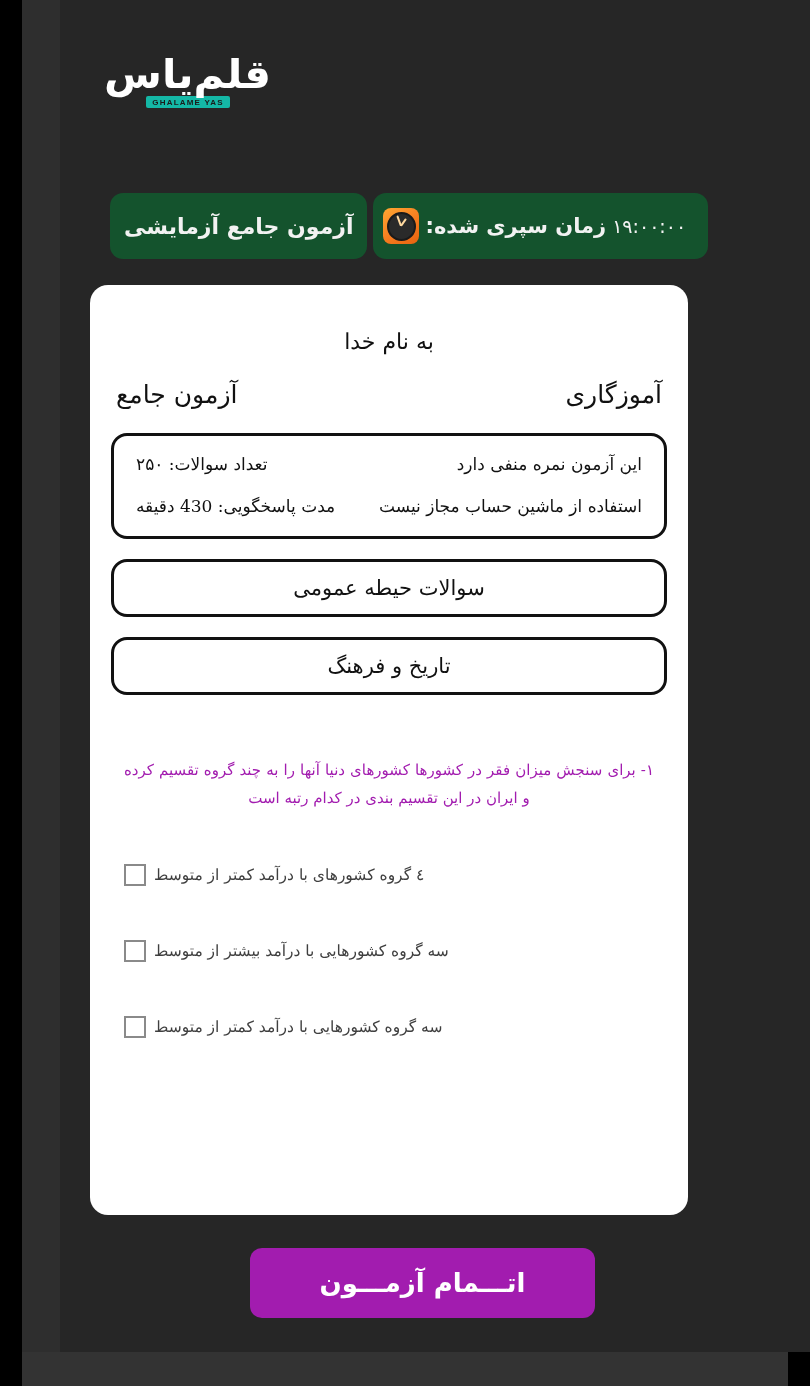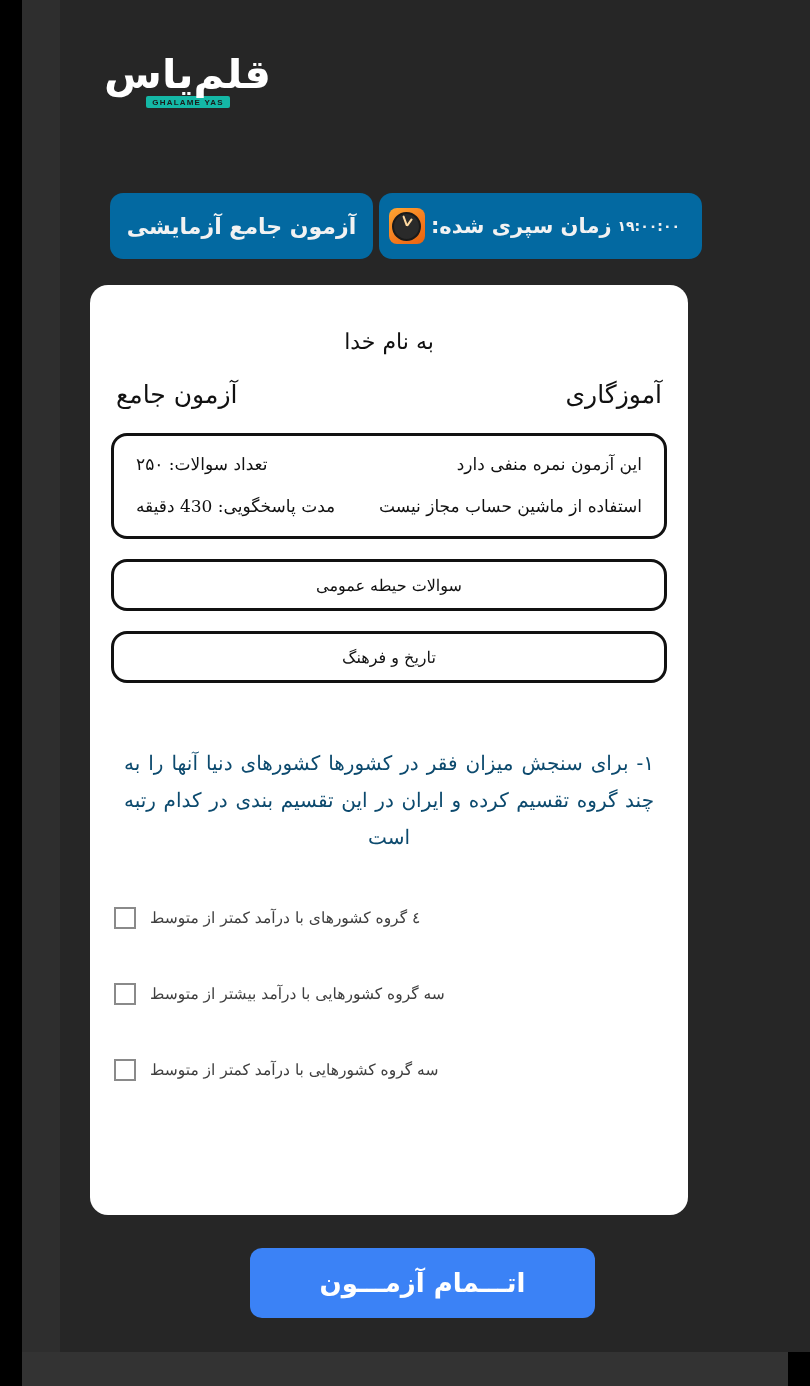--- a/index.html
+++ b/index.html
@@ -78,21 +78,21 @@
   .header-row {
     position: absolute;
     left: 110px; top: 193px;
     width: 592px; height: 66px;
     display: flex;
     flex-direction: row-reverse;
     align-items: stretch;
     gap: 6px;
   }
   .pill {
-    background: #0369a1;
+    background: #14532d;
     border-radius: 13px;
     display: flex;
     align-items: center;
     justify-content: center;
     color: #f2f2f2;
     font-size: 22px;
     font-weight: 700;
     white-space: nowrap;
   }
   .pill-title {
@@ -101,21 +101,21 @@
   }
   .pill-timer {
     flex: 1;
     padding: 0 16px 0 10px;
     gap: 6px;
     flex-direction: row-reverse;
     justify-content: flex-start;
   }
   .timer-label { font-size: 21px; font-weight: 700; }
   .timer-value {
-    font-size: 14px; font-weight: 700;
+    font-size: 19px; font-weight: 400;
     direction: ltr; unicode-bidi: isolate;
     margin-right: 6px;
   }
   .clock-icon {
     width: 36px; height: 36px;
     border-radius: 8px;
     background: linear-gradient(145deg,#ffa733 0%, #f57c1f 55%, #e8620f 100%);
     position: relative;
     flex: 0 0 auto;
     display: flex; align-items: center; justify-content: center;
@@ -184,68 +184,69 @@
     align-items: baseline;
     font-size: 17px;
   }
   .info-row + .info-row { margin-top: 22px; }
   .info-row span:first-child { margin-left: 40px; }
 
   .section-bar {
     margin: 20px 21px 0 21px;
     border: 3px solid #111111;
     border-radius: 16px;
-    height: 52px;
+    height: 58px;
     display: flex;
     align-items: center;
     justify-content: center;
-    font-size: 16px;
+    font-size: 21px;
   }
 
   .question-block {
     margin: 62px 24px 0 24px;
   }
   .question-text {
-    font-size: 20px;
+    font-size: 15px;
     line-height: 1.85;
-    color: #0c4a6e;
+    color: #a21caf;
     text-align: justify;
     text-align-last: center;
     padding: 0 10px;
   }
 
   .options { margin-top: 40px; }
   .option-row {
     display: flex;
     flex-direction: row-reverse;
     align-items: center;
     justify-content: flex-start;
-    gap: 14px;
+    gap: 8px;
     height: 44px;
     padding-right: 2px;
     margin-bottom: 32px;
+    margin-left: 10px;
   }
   .checkbox {
     width: 22px; height: 22px;
     border: 2px solid #8a8a8a;
     background: #ffffff;
     flex: 0 0 auto;
   }
   .option-text {
     font-size: 15.5px;
     color: #3f3f3f;
     white-space: nowrap;
   }
 
   
   .finish-btn {
     position: absolute;
     left: 250px; top: 1248px;
     width: 345px; height: 70px;
-    background: #3b82f6;
+    background: #a21caf;
     border: none;
     border-radius: 12px;
     color: #ffffff;
     font-size: 26px;
     font-weight: 700;
     font-family: "DejaVu Sans", "Liberation Sans", sans-serif;
     letter-spacing: 1px;
     cursor: pointer;
   }
 </style>

